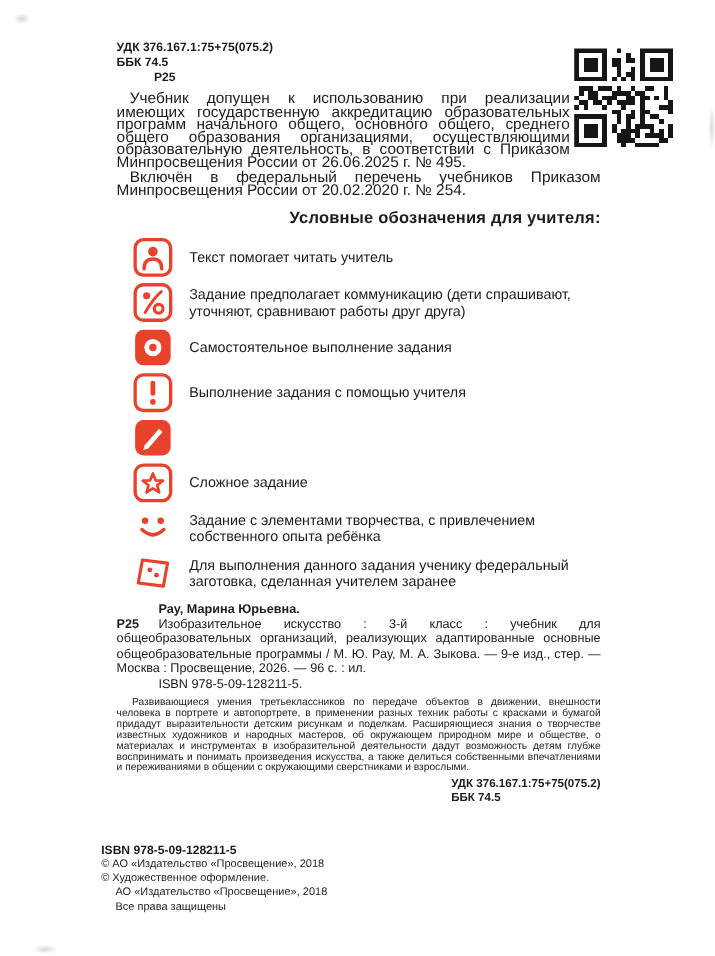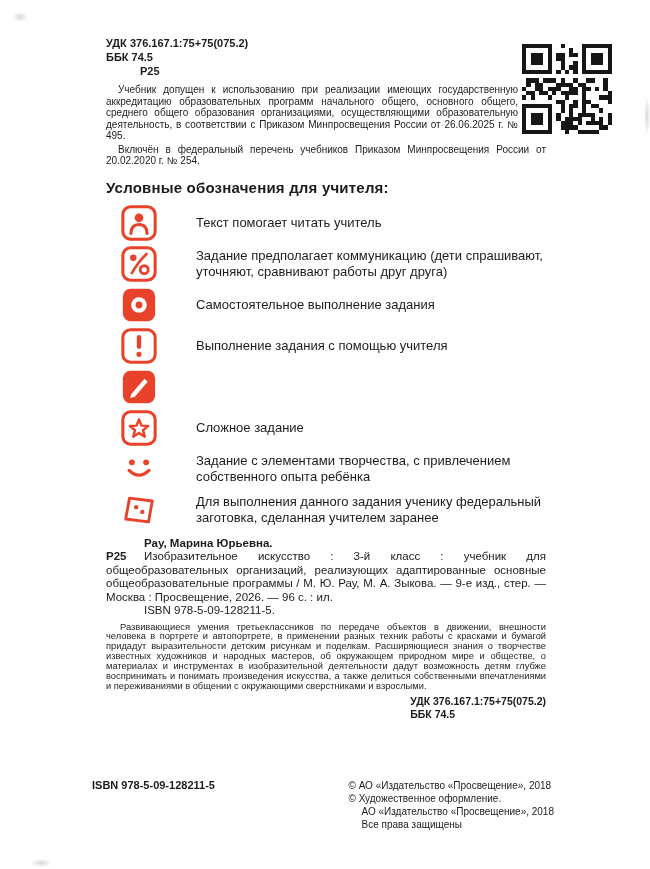--- a/index.html
+++ b/index.html
@@ -6,44 +6,44 @@
   html,body{margin:0;padding:0;background:#ffffff;}
   .page{
     position:relative; width:650px; height:869px; background:#fff;
     font-family:"Liberation Sans","DejaVu Sans",sans-serif; color:var(--ink);
     overflow:hidden; box-sizing:border-box; padding-top:36px;
   }
   
   .meta{margin:0 104px 0 106px; font-size:11px; line-height:14px; font-weight:bold;}
   .meta .code{padding-left:34px;}
   .qr{position:absolute; top:44px; right:38px; width:90px; height:90px; fill:#161616;}
-  .smalltext{font-size:10px; line-height:11.5px; text-align:justify; margin:0 104px 0 106px;}
+  .smalltext{font-size:14px; line-height:11.5px; text-align:justify; margin:0 104px 0 106px;}
   .admission{margin-top:6px; margin-right:132px; text-indent:12px;}
   .inclusion{margin-top:2px; text-indent:12px;}
   
-  .legend-title{margin:12px 104px 0 106px; font-size:15px; line-height:18px; text-align:left; font-weight:bold; letter-spacing:.2px;}
+  .legend-title{margin:12px 104px 0 106px; font-size:15px; line-height:18px; text-align:right; font-weight:bold; letter-spacing:.2px;}
   .legend{margin:7px 104px 0 120px;}
   .lrow{display:flex; align-items:center; gap:14px; min-height:38px; margin-bottom:3px;}
   .licon{flex:0 0 38px; width:38px; height:38px;}
   .licon svg{display:block;}
-  .ltext{font-size:13px; line-height:15.5px;margin-left:24px;}
+  .ltext{font-size:13px; line-height:15.5px;}
   
   .biblio{margin:8px 104px 0 106px; font-size:11.5px; line-height:13.5px;}
   .biblio .author{padding-left:38px; font-weight:bold;}
   .biblio .desc{margin:0; text-align:justify;}
   .biblio .bcode{display:inline-block; width:38px; font-weight:bold;}
   .biblio .bisbn{padding-left:38px;}
   
   .annotation{margin:5px 104px 0 106px; font-size:9.3px; line-height:9.9px; text-align:justify;}
   .annotation p{margin:0; text-indent:14px;}
   
   .codes-bottom{margin:3px 104px 0 106px; display:flex; justify-content:flex-end;}
   .codes-bottom .inner{font-size:10.5px; line-height:13px; font-weight:bold; text-align:left;}
   
-  .footer{position:absolute; left:92px; right:96px; bottom:38px; display:flex; justify-content:space-between; align-items:flex-start;}
+  .footer{position:absolute; left:92px; right:96px; bottom:38px; display:flex; justify-content:space-between; align-items:flex-start;flex-direction:column;}
   .fisbn{font-size:11px; font-weight:bold;}
   .copy{font-size:10px; line-height:13px;}
   .copy .ind{padding-left:13px;}
   
   .artifact{position:absolute; pointer-events:none; opacity:.18; background:radial-gradient(closest-side,#222,transparent);}
   .a1{left:12px; top:12px; width:16px; height:10px;}
   .a2{left:30px; bottom:2px; width:22px; height:8px;}
   .a3{right:0; top:96px; width:6px; height:40px;}
 </style>
 </head>

